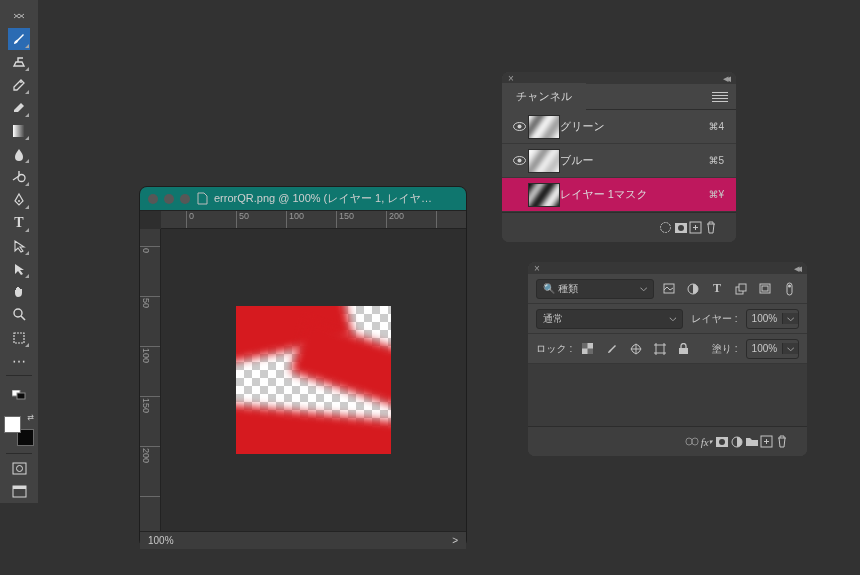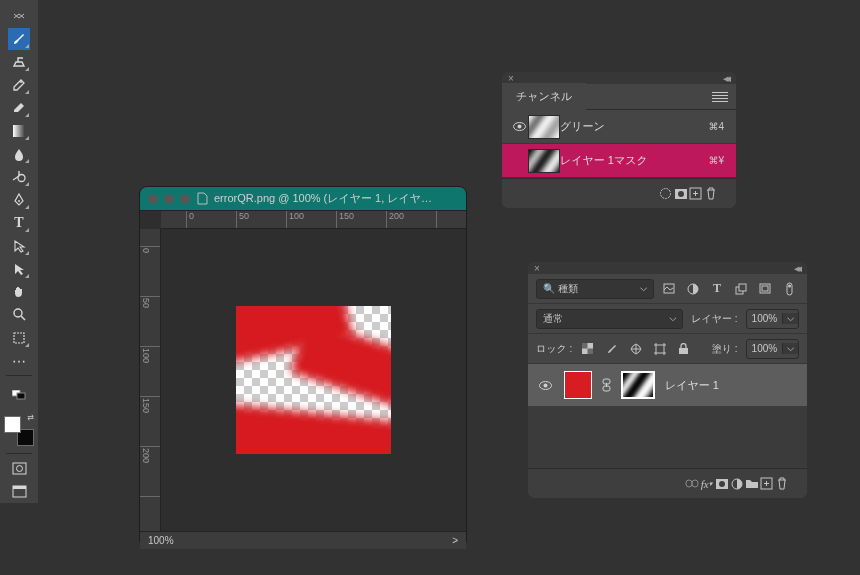--- a/index.html
+++ b/index.html
@@ -293,20 +293,31 @@
     <div class="ch-eye">
         <svg width="15" height="11">
           <ellipse cx="7.5" cy="5.5" rx="6" ry="4" fill="none" stroke="#cfcfcf"></ellipse>
           <circle cx="7.5" cy="5.5" r="2" fill="#cfcfcf"></circle>
         </svg>
       </div>
     <div class="ch-thumb th-g"></div>
     <div class="ch-name">グリーン</div>
     <div class="ch-sc">⌘4</div>
   </div>
+  <div class="ch-row">
+    <div class="ch-eye">
+        <svg width="15" height="11">
+          <ellipse cx="7.5" cy="5.5" rx="6" ry="4" fill="none" stroke="#cfcfcf"></ellipse>
+          <circle cx="7.5" cy="5.5" r="2" fill="#cfcfcf"></circle>
+        </svg>
+      </div>
+    <div class="ch-thumb th-b"></div>
+    <div class="ch-name">ブルー</div>
+    <div class="ch-sc">⌘5</div>
+  </div>
   <div class="ch-row sel">
     <div class="ch-eye"></div>
     <div class="ch-thumb th-m"></div>
     <div class="ch-name">レイヤー 1マスク</div>
     <div class="ch-sc">⌘¥</div>
   </div>
   <div class="ch-footer">
     <div class="fbtn">
         <svg width="13" height="13">
           <circle cx="6.5" cy="6.5" r="5" fill="none" stroke="#c4c4c4" stroke-dasharray="2 1"></circle>
@@ -417,38 +428,20 @@
           </svg>
         </div>
     </div>
     <div style="flex:1"></div>
     <div class="ly-label">塗り :</div>
     <div class="ly-pctbox">
         <span class="v">100%</span>
         <span class="a">⌵</span>
       </div>
   </div>
-  <div class="ly-item">
-    <div class="ly-eye">
-        <svg width="15" height="11">
-          <ellipse cx="7.5" cy="5.5" rx="6" ry="4" fill="none" stroke="#cfcfcf"></ellipse>
-          <circle cx="7.5" cy="5.5" r="2" fill="#cfcfcf"></circle>
-        </svg>
-      </div>
-    <div class="ly-thumb1"></div>
-    <div class="ly-link">
-        <svg width="9" height="14">
-          <rect x="1" y="1" width="7" height="5" rx="2" fill="none" stroke="#cfcfcf"></rect>
-          <rect x="1" y="8" width="7" height="5" rx="2" fill="none" stroke="#cfcfcf"></rect>
-          <path d="M4.5 5 V9" stroke="#cfcfcf"></path>
-        </svg>
-      </div>
-    <div class="ly-thumb2"></div>
-    <div class="ch-name">レイヤー 1</div>
-  </div>
   <div class="ly-spacer"></div>
   <div class="ly-footer">
     <div class="fbtn">
         <svg width="14" height="9">
           <rect x="1" y="1" width="6" height="7" rx="3" fill="none" stroke="#8a8a8a"></rect>
           <rect x="7" y="1" width="6" height="7" rx="3" fill="none" stroke="#8a8a8a"></rect>
         </svg>
       </div>
     <div class="fbtn" style="font:italic 11px serif;color:#c4c4c4;">fx<span style="font-size:7px;">▾</span></div>
     <div class="fbtn">

